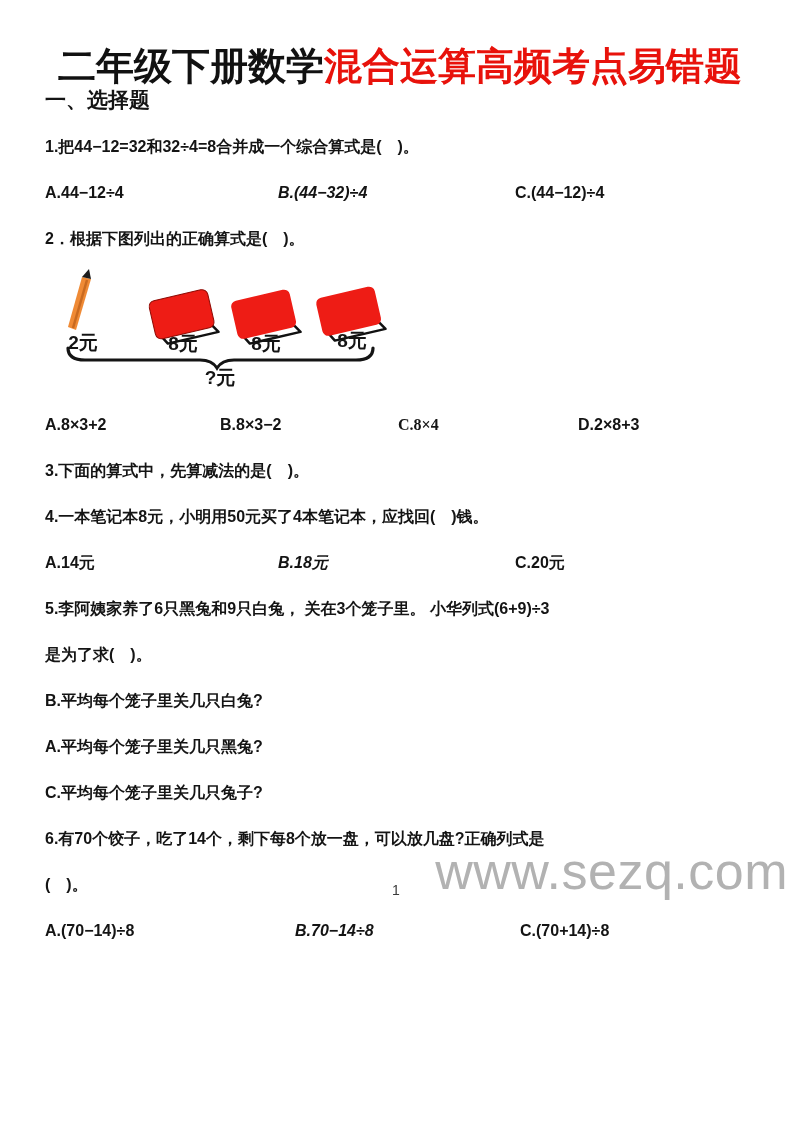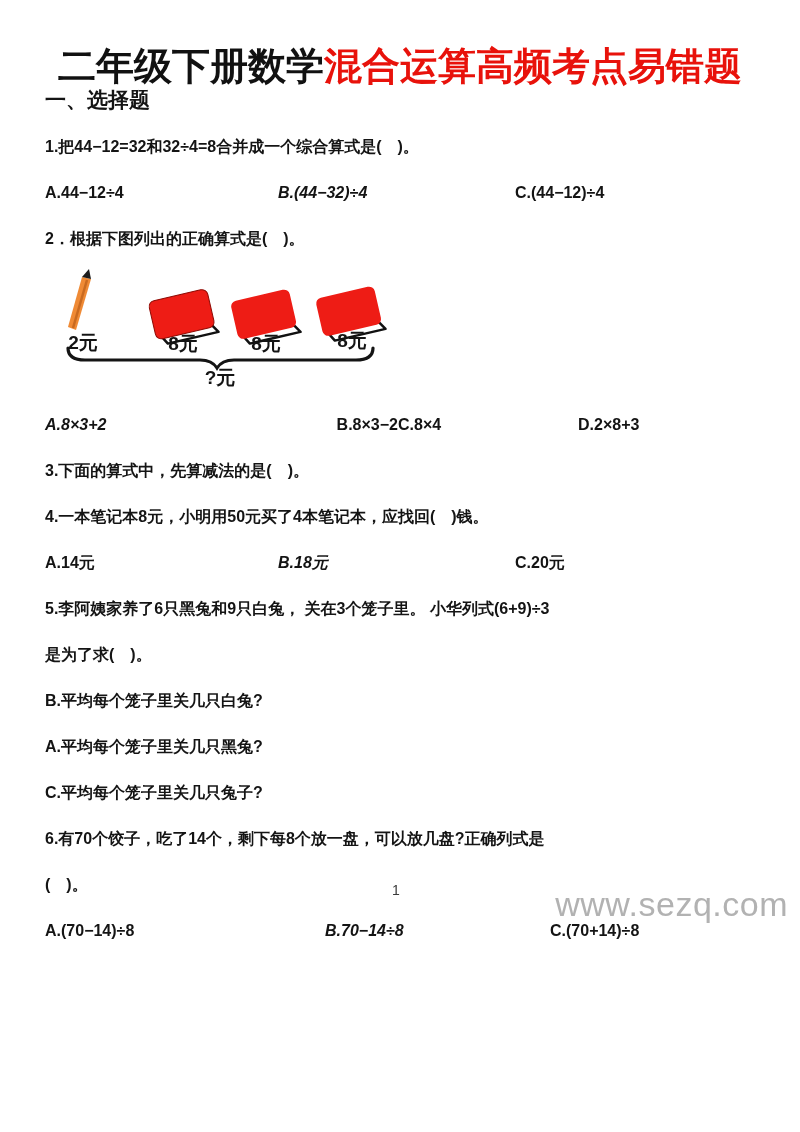--- a/index.html
+++ b/index.html
@@ -33,46 +33,46 @@
     font-size:16px;
     line-height:23px;
     font-weight:600;
     white-space:nowrap;
   }
   .opts{display:flex;}
   .opts>span{display:block;}
   .opts3>span:nth-child(1){width:233px;}
   .opts3>span:nth-child(2){width:237px;font-style:italic;}
   .opts3.wideB>span:nth-child(1){width:250px;}
-  .opts3.wideB>span:nth-child(2){width:225px;margin-left:30px;}
-  .opts4>span:nth-child(1){width:175px;font-style:italic;}
-  .opts4>span:nth-child(2){width:178px;text-align:right;}
-  .opts4>span:nth-child(3){width:180px;}
+  .opts3.wideB>span:nth-child(2){width:225px;}
+  .opts4>span:nth-child(1){width:175px;}
+  .opts4>span:nth-child(2){width:178px;}
+  .opts4>span:nth-child(3){width:180px;font-family:Liberation Serif, serif;}
   .figure{
     display:block;
     margin:18px 0 0 8px;
   }
   .fig-label{
     font-size:19px;
     font-weight:700;
     fill:#141414;
     font-family:"Liberation Sans",sans-serif;
   }
   .pagenum{
     position:absolute;
     left:392px;
     bottom:42px;
     font-size:14px;
     color:#3a3a3a;
   }
   .watermark{
     position:absolute;
     right:12px;
-    bottom:16px;
-    font-size:34px;
+    bottom:39px;
+    font-size:52px;
     font-weight:400;
     color:#b2b2b2;
     letter-spacing:0.5px;
     white-space:nowrap;
   }
 </style>
 </head>
 <body>
 
 <div class="sheet">

